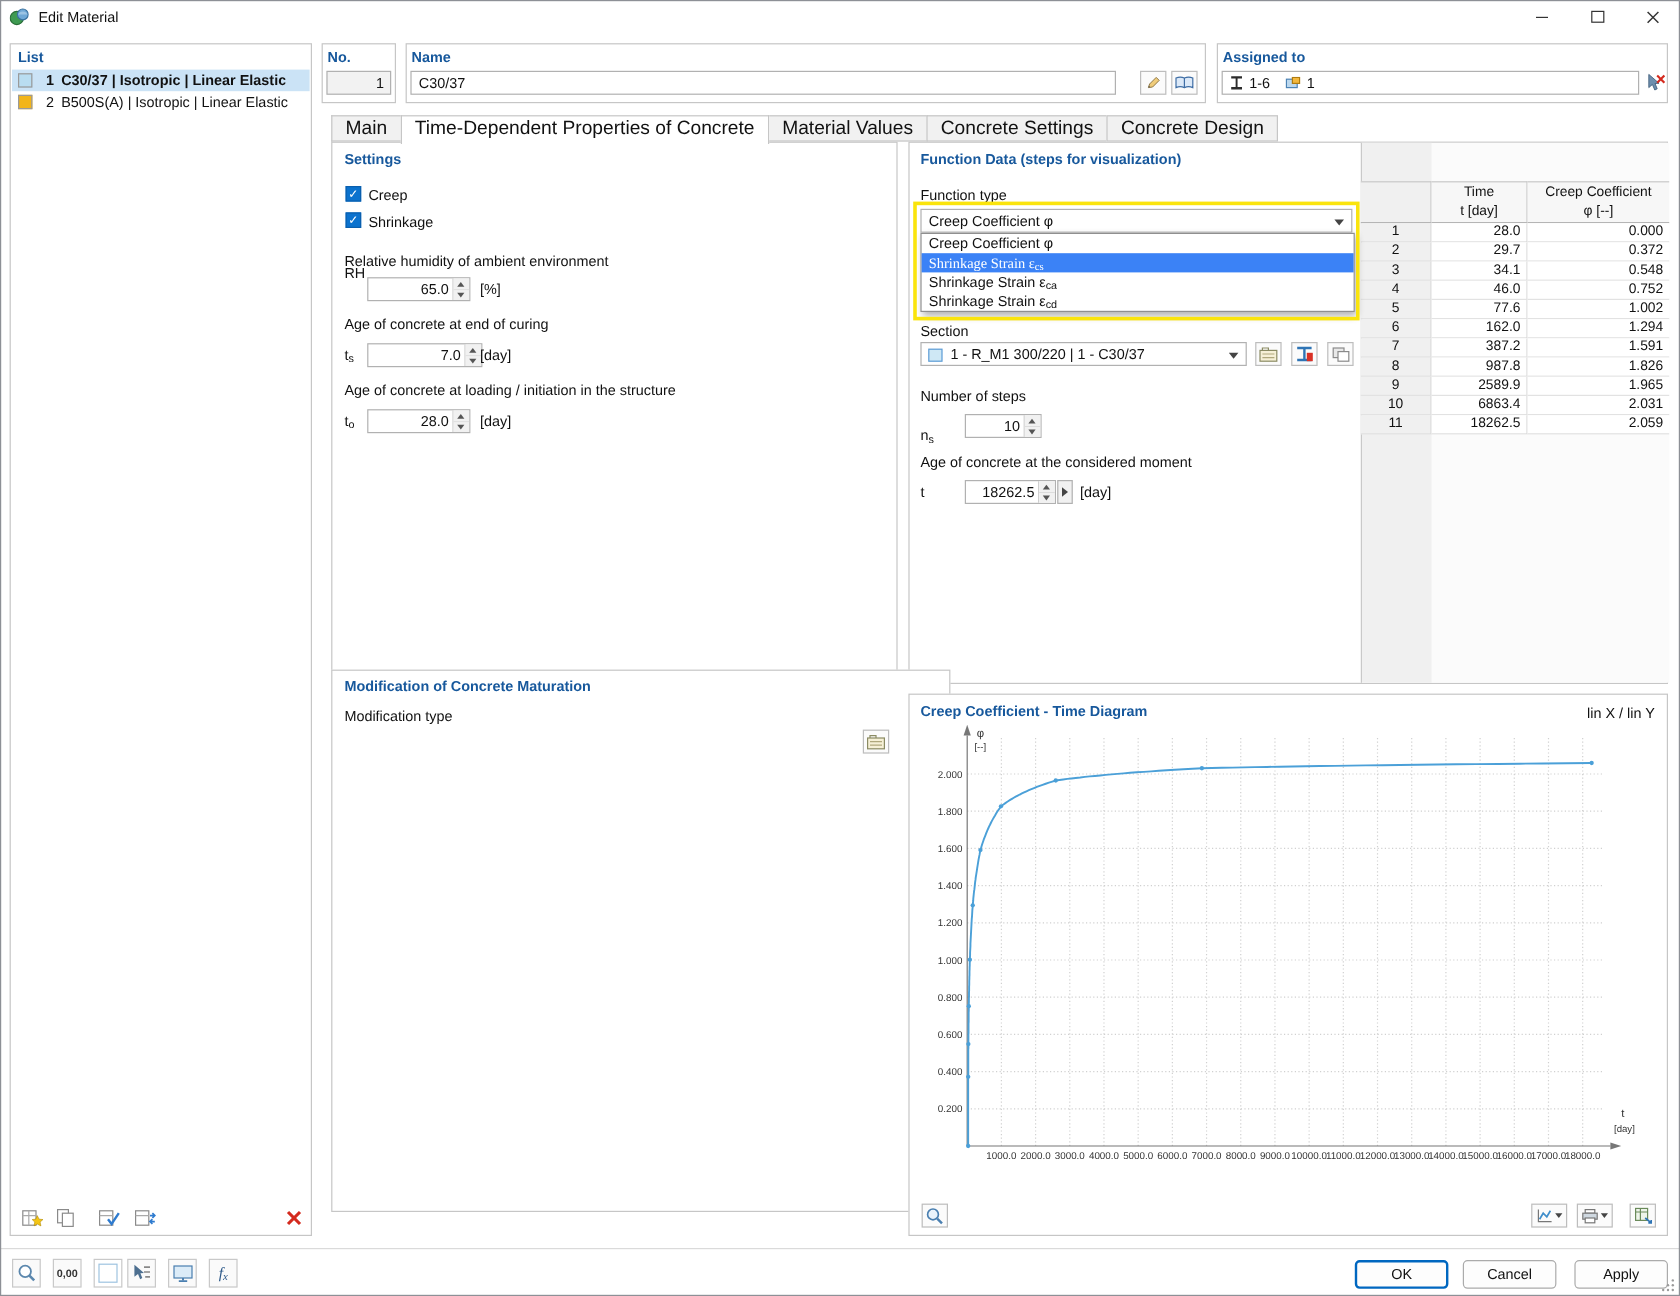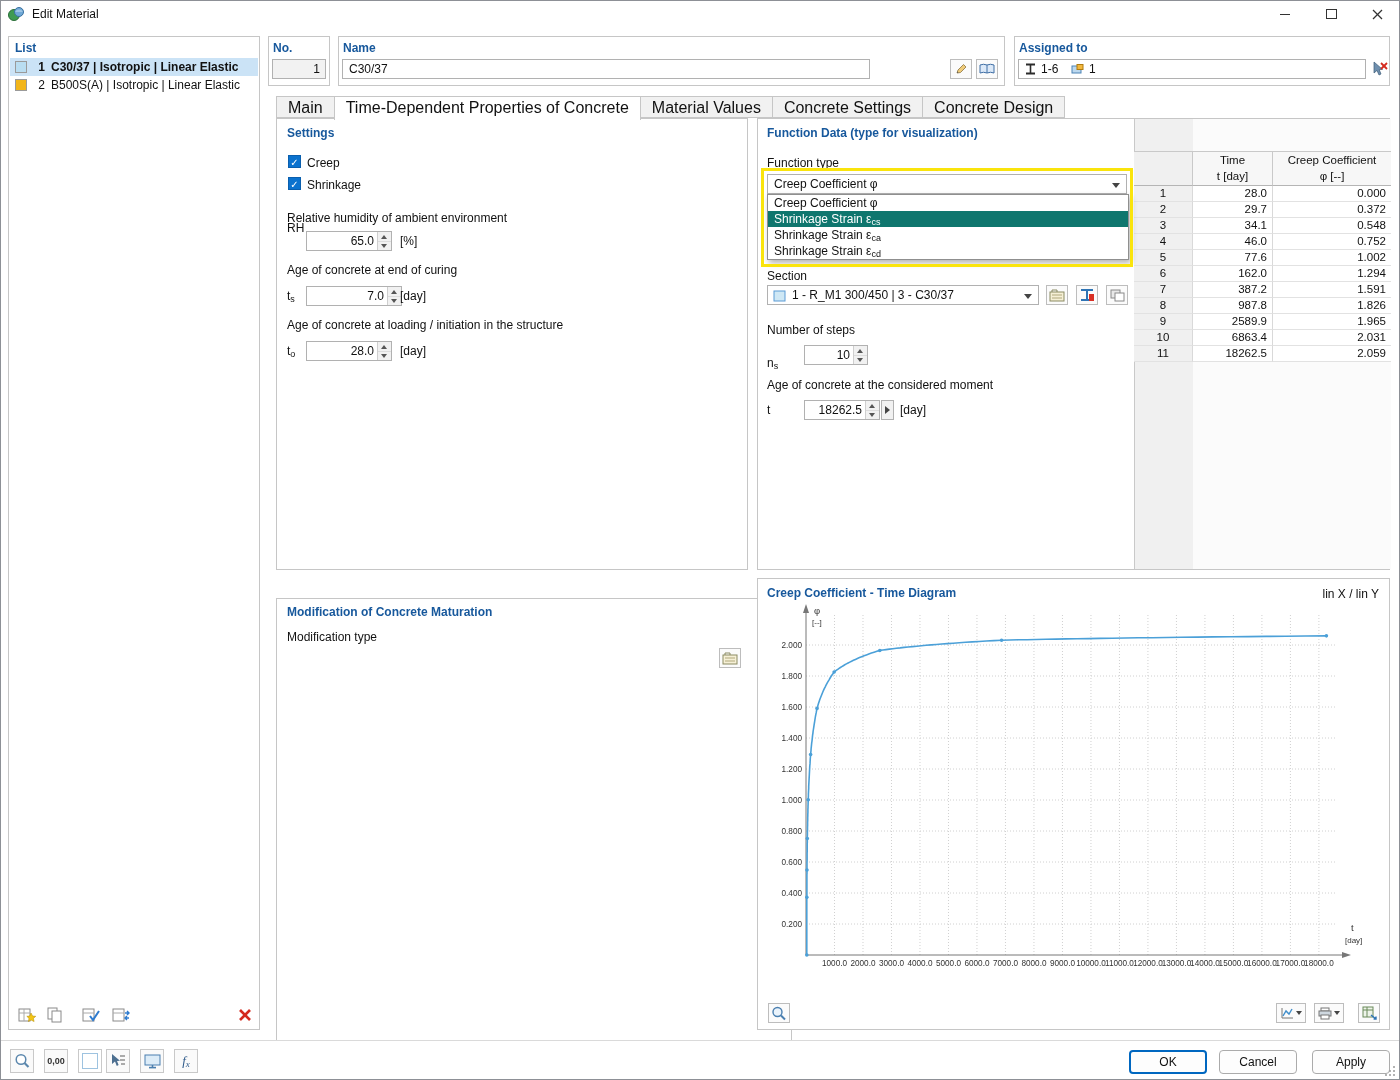--- a/index.html
+++ b/index.html
@@ -40,21 +40,21 @@
   .ltool{position:absolute;width:24px;height:20px;display:flex;align-items:center;justify-content:center;}
   
   .tabs{position:absolute;left:276px;top:96px;height:23px;display:flex;z-index:5;}
   .tab{height:22px;line-height:21px;padding:0 11px;background:#f1f1f1;border:1px solid #c6c6c6;border-right:none;font-size:16px;box-sizing:border-box;white-space:nowrap;}
   .tab:last-child{border-right:1px solid #c6c6c6;}
   .tab.active{background:#fff;height:24px;border-bottom:none;border-right:1px solid #c6c6c6;}
   .tab.active + .tab{border-left:none;}
   
   .ddl{position:absolute;background:#fff;border:1px solid #8f8f8f;box-shadow:2px 3px 6px rgba(0,0,0,.3);z-index:10;}
   .opt{height:16px;line-height:16px;padding-left:6px;font-size:12px;white-space:nowrap;}
-  .opt.hl{background:#0f766e;color:#fff;}
+  .opt.hl{background:#3b82f6;color:#fff;font-family:Liberation Serif, serif;}
   .hibox{position:absolute;border:3px solid #fae40c;z-index:11;pointer-events:none;}
   
   .tstrip{position:absolute;background:#fbfbfb;border-left:1px solid #c9c9c9;}
   .tnumstrip{position:absolute;background:#f0f0f0;}
   .thead{position:absolute;display:flex;font-size:11.5px;}
   .th{box-sizing:border-box;border-right:1px solid #c9c9c9;border-bottom:1px solid #b5b5b5;border-top:1px solid #c9c9c9;background:#f7f7f7;text-align:center;line-height:16px;height:35px;}
   .trow{display:flex;height:16px;font-size:11.5px;}
   .tc{box-sizing:border-box;border-right:1px solid #d9d9d9;border-bottom:1px solid #e2e2e2;line-height:15px;}
   .tn{width:59px;text-align:center;background:#f0f0f0;}
   .tv{width:80px;text-align:right;padding-right:5px;background:#fff;}
@@ -142,21 +142,21 @@
 
 <div class="panel" style="left:268px;top:36px;width:62px;height:50px">
   <div class="cap" style="left:4px;top:4px">No.</div>
   <div class="fld" style="left:3px;top:22px;width:54px;background:#f2f2f2">
     <span style="position:absolute;right:5px;top:2px">1</span>
   </div>
 </div>
 
 <div class="panel" style="left:338px;top:36px;width:667px;height:50px">
   <div class="cap" style="left:4px;top:4px">Name</div>
-  <div class="fld" style="left:3px;top:22px;width:528px">
+  <div class="fld" style="left:3px;top:22px;width:588px">
     <span style="position:absolute;left:6px;top:2px">C30/37</span>
   </div>
   <div class="ibtn" style="left:611px;top:22px">
     <svg width="14" height="14">
       <path d="M3 11 L4 8 L9.5 2.5 L12 5 L6.5 10.5 Z" fill="#f0cc7a" stroke="#8b7340" stroke-width="0.8"></path>
       <path d="M3 11 L4.5 10.6 L3.4 9.5 Z" fill="#555"></path>
     </svg>
   </div>
   <div class="ibtn" style="left:637px;top:22px">
     <svg width="16" height="13">
@@ -233,41 +233,41 @@
     <span class="fv">28.0</span>
     <span class="sbtns">
         <span class="su"></span>
         <span class="sd"></span>
       </span>
   </div>
   <div class="lb" style="left:123px;top:225px">[day]</div>
 </div>
 
 <div class="panel" style="left:757px;top:118px;width:633px;height:452px">
-  <div class="cap" style="left:9px;top:7px">Function Data (type for visualization)</div>
+  <div class="cap" style="left:9px;top:7px">Function Data (steps for visualization)</div>
   <div class="lb" style="left:9px;top:37px">Function type</div>
 
   <div class="combo" style="left:9px;top:55px;width:360px">
     <span>Creep Coefficient φ</span>
     <span class="ca"></span>
   </div>
   <div class="ddl" style="left:9px;top:75px;width:360px">
       <div class="opt"><span>Creep Coefficient φ</span></div>
       <div class="opt hl"><span>Shrinkage Strain ε</span><sub>cs</sub></div>
       <div class="opt"><span>Shrinkage Strain ε</span><sub>ca</sub></div>
       <div class="opt"><span>Shrinkage Strain ε</span><sub>cd</sub></div>
     </div>
   <div class="hibox" style="left:3px;top:49px;width:366px;height:93px"></div>
 
   <div class="lb" style="left:9px;top:150px">Section</div>
   <div class="combo" style="left:9px;top:166px;width:272px;padding-left:24px">
     <svg width="13" height="12" style="position:absolute;left:5px;top:4px">
       <rect x="1" y="1" width="11" height="10" fill="#cfe8f5" stroke="#5b9bd5"></rect>
     </svg>
-    <span>1 - R_M1 300/450 | 3 - C30/37</span>
+    <span>1 - R_M1 300/220 | 1 - C30/37</span>
     <span class="ca"></span>
   </div>
   <div class="ibtn" style="left:288px;top:166px">
     <svg width="16" height="13">
       <rect x="1" y="3" width="14" height="9" fill="#f6f0d6" stroke="#8b8b63"></rect>
       <path d="M3 3 V1 H8 V3" fill="none" stroke="#8b8b63"></path>
       <line x1="3" y1="6" x2="13" y2="6" stroke="#b0a87c"></line>
       <line x1="3" y1="9" x2="13" y2="9" stroke="#b0a87c"></line>
     </svg>
   </div>
@@ -373,21 +373,21 @@
         <div class="tc tv tv2" style="border-right: none;">2.031</div>
       </div>
       <div class="trow">
         <div class="tc tn">11</div>
         <div class="tc tv">18262.5</div>
         <div class="tc tv tv2" style="border-right: none;">2.059</div>
       </div>
     </div>
 </div>
 
-<div class="panel" style="left:276px;top:598px;width:516px;height:452px">
+<div class="panel" style="left:276px;top:558px;width:516px;height:452px">
   <div class="cap" style="left:10px;top:6px">Modification of Concrete Maturation</div>
   <div class="lb" style="left:10px;top:31px">Modification type</div>
   <div class="ibtn" style="left:442px;top:49px">
     <svg width="16" height="13">
       <rect x="1" y="3" width="14" height="9" fill="#f6f0d6" stroke="#8b8b63"></rect>
       <path d="M3 3 V1 H8 V3" fill="none" stroke="#8b8b63"></path>
       <line x1="3" y1="6" x2="13" y2="6" stroke="#b0a87c"></line>
       <line x1="3" y1="9" x2="13" y2="9" stroke="#b0a87c"></line>
     </svg>
   </div>

